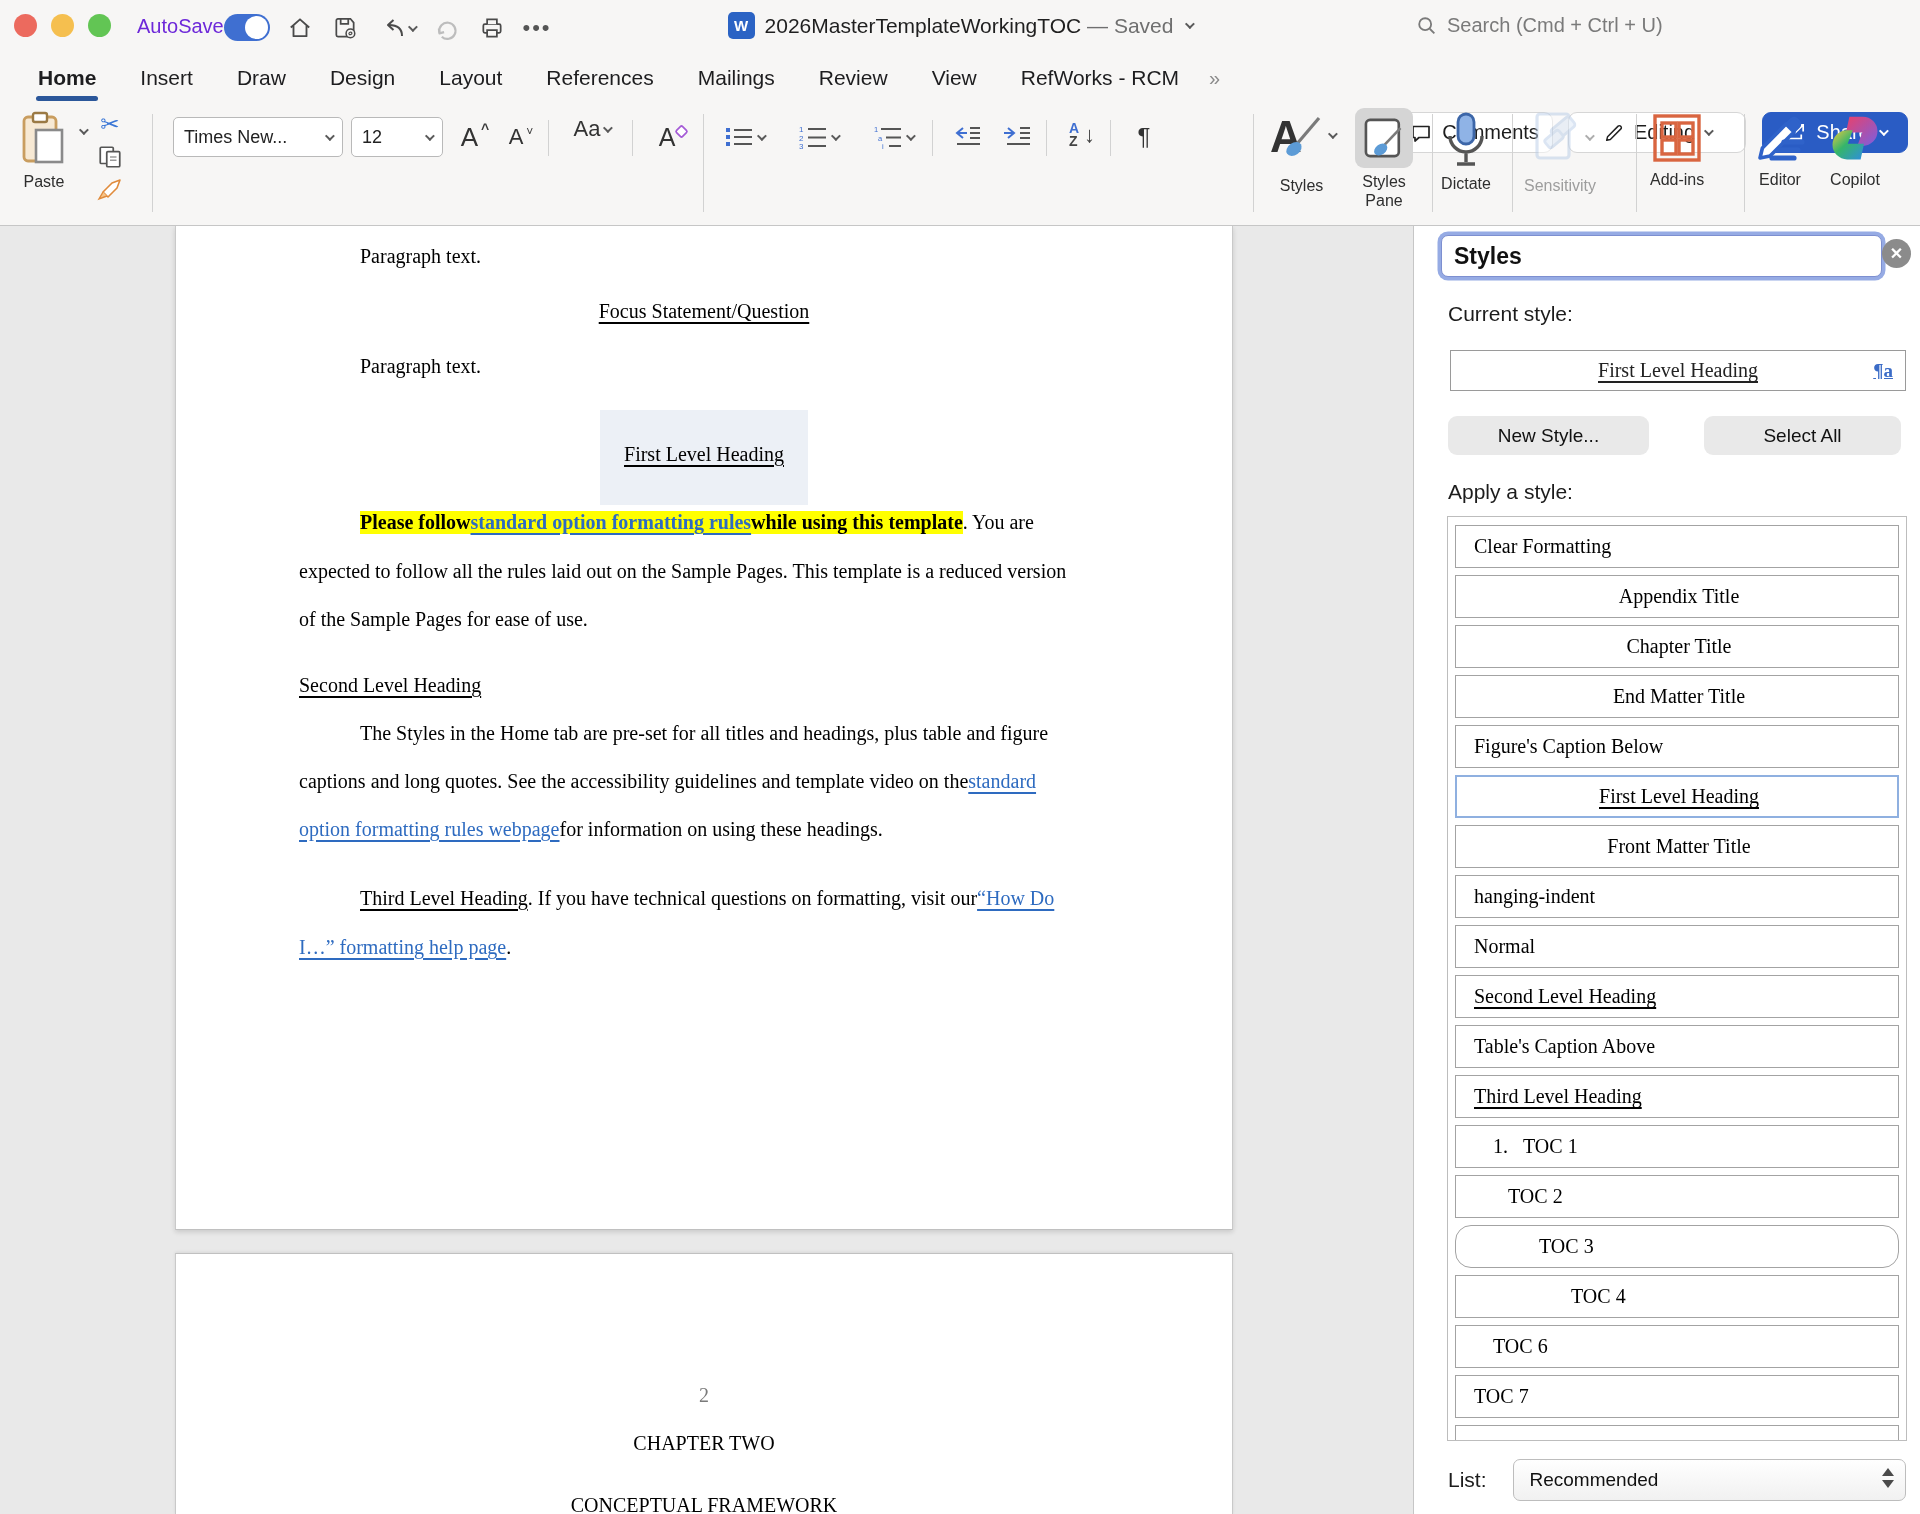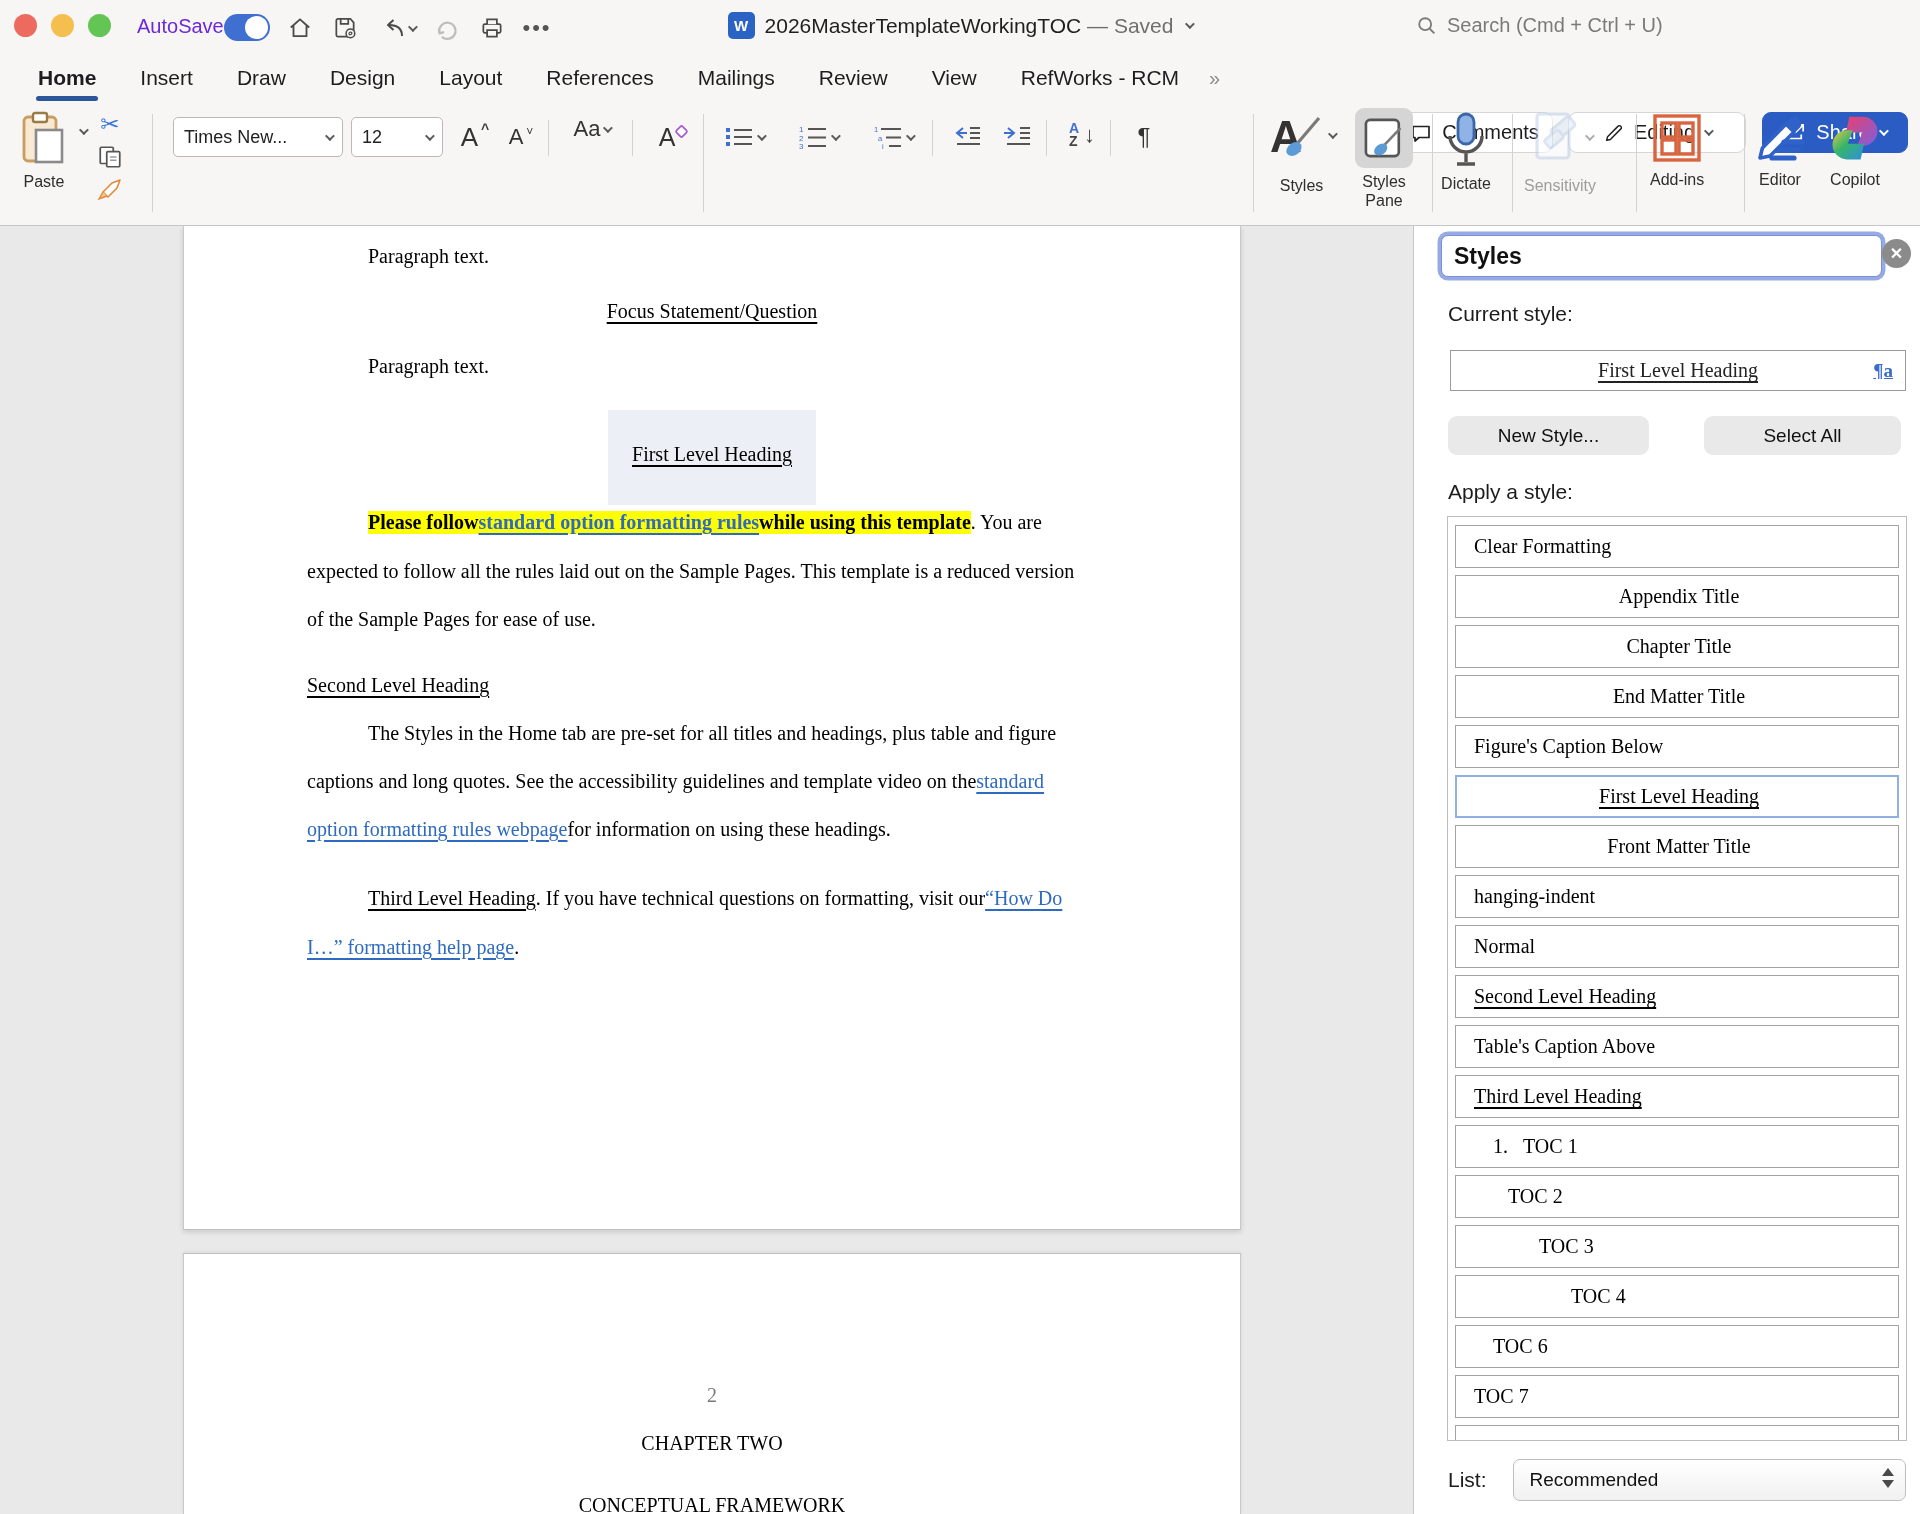--- a/index.html
+++ b/index.html
@@ -64,21 +64,21 @@
   .bigbtn{position:absolute;top:6px;display:flex;flex-direction:column;align-items:center;cursor:pointer}
   .bigbtn .lbl{font-size:16px;color:#2e2e2e;margin-top:4px;text-align:center;line-height:19px}
   .bigbtn.disabled .lbl{color:#9d9d9d}
   .bigbtn.disabled svg{opacity:.5}
   .panebox{width:58px;height:60px;background:#d5d5d5;border-radius:9px;display:flex;align-items:center;justify-content:center}
   .paste-clip{position:relative}
   .smallcol{position:absolute;left:96px;top:8px;display:flex;flex-direction:column;gap:8px;align-items:center}
   .scissors{color:#3a76d6;font-size:23px;line-height:24px}
 
   
-  .docarea{position:absolute;top:226px;left:8px;width:1413px;bottom:0;background:#e9e9e9;overflow:hidden}
+  .docarea{position:absolute;top:226px;left:0;width:1413px;bottom:0;background:#e9e9e9;overflow:hidden}
   .page{position:absolute;left:175px;width:1058px;background:#fff;border-left:1px solid #c9c9c9;border-right:1px solid #c9c9c9}
   .page1{top:0;height:1004px;border-bottom:1px solid #c0c0c0;box-shadow:0 2px 5px rgba(0,0,0,.14);padding-top:6px}
   .page2{top:1027px;height:262px;border-top:1px solid #c0c0c0;box-shadow:0 -1px 3px rgba(0,0,0,.08);padding-top:117px}
   .dline{position:relative;height:48px;display:flex;align-items:center;font-family:"Liberation Serif","DejaVu Serif",serif;font-size:20px;color:#000;white-space:nowrap}
   .al-margin{padding-left:123px}
   .al-indent{padding-left:184px}
   .al-center{justify-content:center;padding:0 130px}
   .dline .u{text-decoration:underline;text-underline-offset:4px}
   .dline .b{font-weight:700}
   .dline .hl{background:var(--hl)}
@@ -620,21 +620,21 @@
         <div class="sitem">
           <span class="u">Third Level Heading</span>
         </div>
         <div class="sitem" style="padding-left: 37px;">
           <span class="pfx">1.</span>
           <span class="">TOC 1</span>
         </div>
         <div class="sitem" style="padding-left: 52px;">
           <span class="">TOC 2</span>
         </div>
-        <div class="sitem" style="padding-left: 83px;">
+        <div class="sitem" style="padding-left: 83px; border-radius: 16px;">
           <span class="">TOC 3</span>
         </div>
         <div class="sitem" style="padding-left: 115px;">
           <span class="">TOC 4</span>
         </div>
         <div class="sitem" style="padding-left: 37px;">
           <span class="">TOC 6</span>
         </div>
         <div class="sitem" style="">
           <span class="">TOC 7</span>

